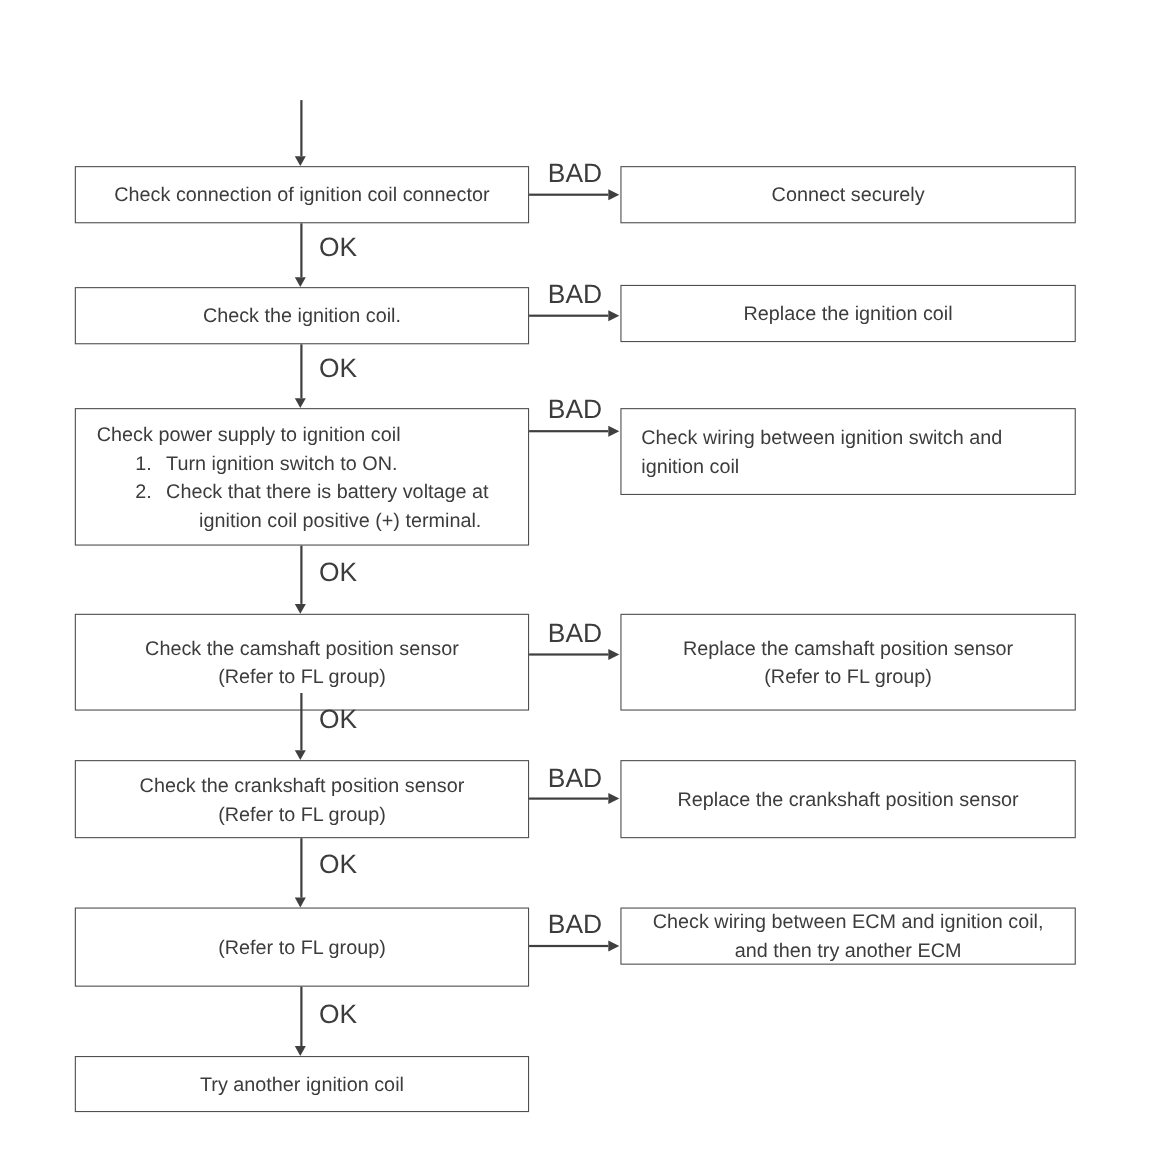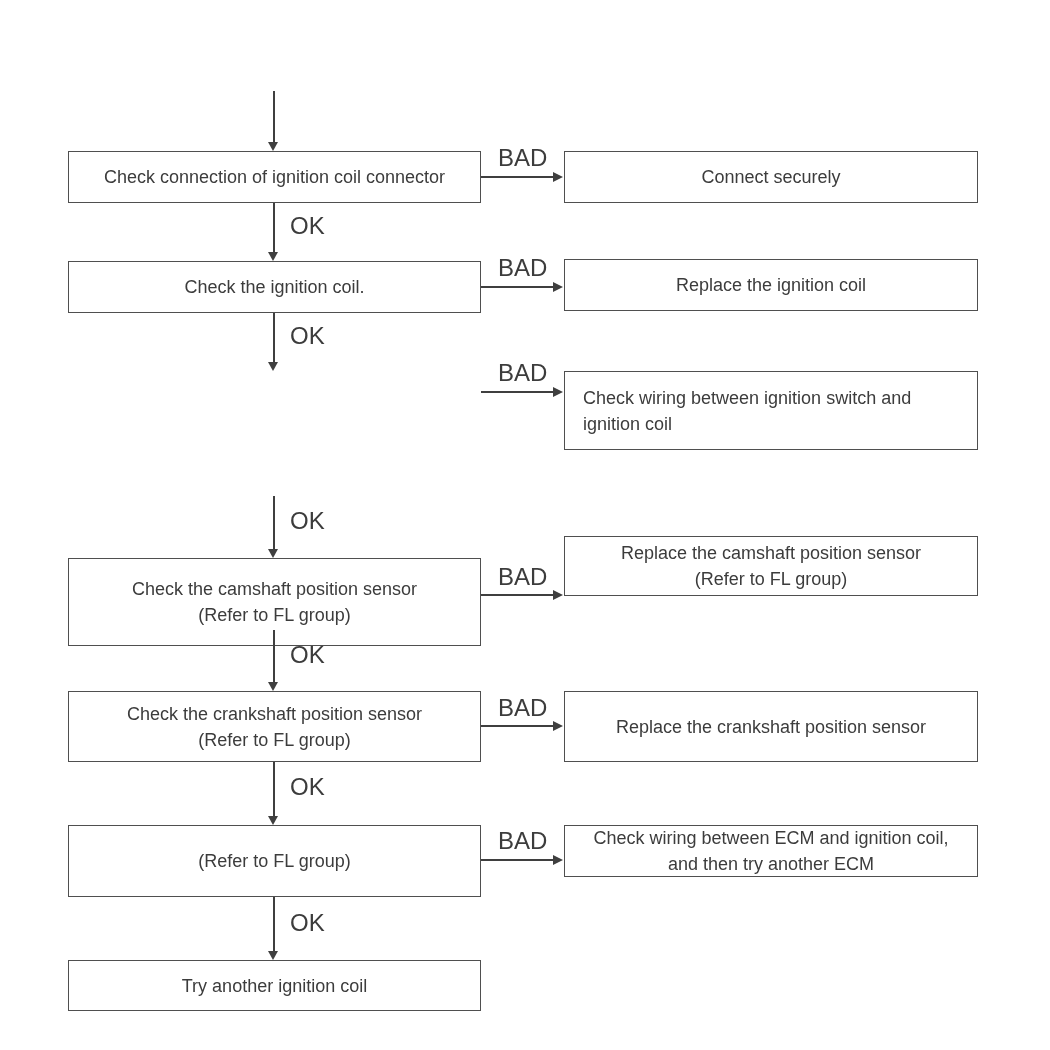--- a/index.html
+++ b/index.html
@@ -95,20 +95,31 @@
 
 
   <div class="box left-col" style="top:151px;height:52px">
     <div>Check connection of ignition coil connector</div>
   </div>
 
   <div class="box left-col" style="top:261px;height:52px">
     <div>Check the ignition coil.</div>
   </div>
 
+  <div class="box left-col align-left pwr" style="top:371px;height:125px">
+    <div>Check power supply to ignition coil</div>
+    <div class="pwr-item">
+      <span class="pwr-num">1.</span>
+      <span class="pwr-text">Turn ignition switch to ON.</span>
+    </div>
+    <div class="pwr-item">
+      <span class="pwr-num">2.</span>
+      <span class="pwr-text">Check that there is battery voltage at ignition coil positive (+) terminal.</span>
+    </div>
+  </div>
 
   <div class="box left-col" style="top:558px;height:88px">
     <div>Check the camshaft position sensor</div>
     <div>(Refer to FL group)</div>
   </div>
 
   <div class="box left-col" style="top:691px;height:71px">
     <div>Check the crankshaft position sensor</div>
     <div>(Refer to FL group)</div>
   </div>
@@ -126,21 +137,21 @@
   </div>
 
   <div class="box right-col" style="top:259px;height:52px">
     <div>Replace the ignition coil</div>
   </div>
 
   <div class="box right-col align-left rbox-pad" style="top:371px;height:79px">
     <div>Check wiring between ignition switch and ignition coil</div>
   </div>
 
-  <div class="box right-col" style="top:536px;height:60px">
+  <div class="box right-col" style="top:558px;height:88px">
     <div>Replace the camshaft position sensor</div>
     <div>(Refer to FL group)</div>
   </div>
 
   <div class="box right-col" style="top:691px;height:71px">
     <div>Replace the crankshaft position sensor</div>
   </div>
 
   <div class="box right-col rbox-pad" style="top:825px;height:52px">
     <div>Check wiring between ECM and ignition coil, and then try another ECM</div>

